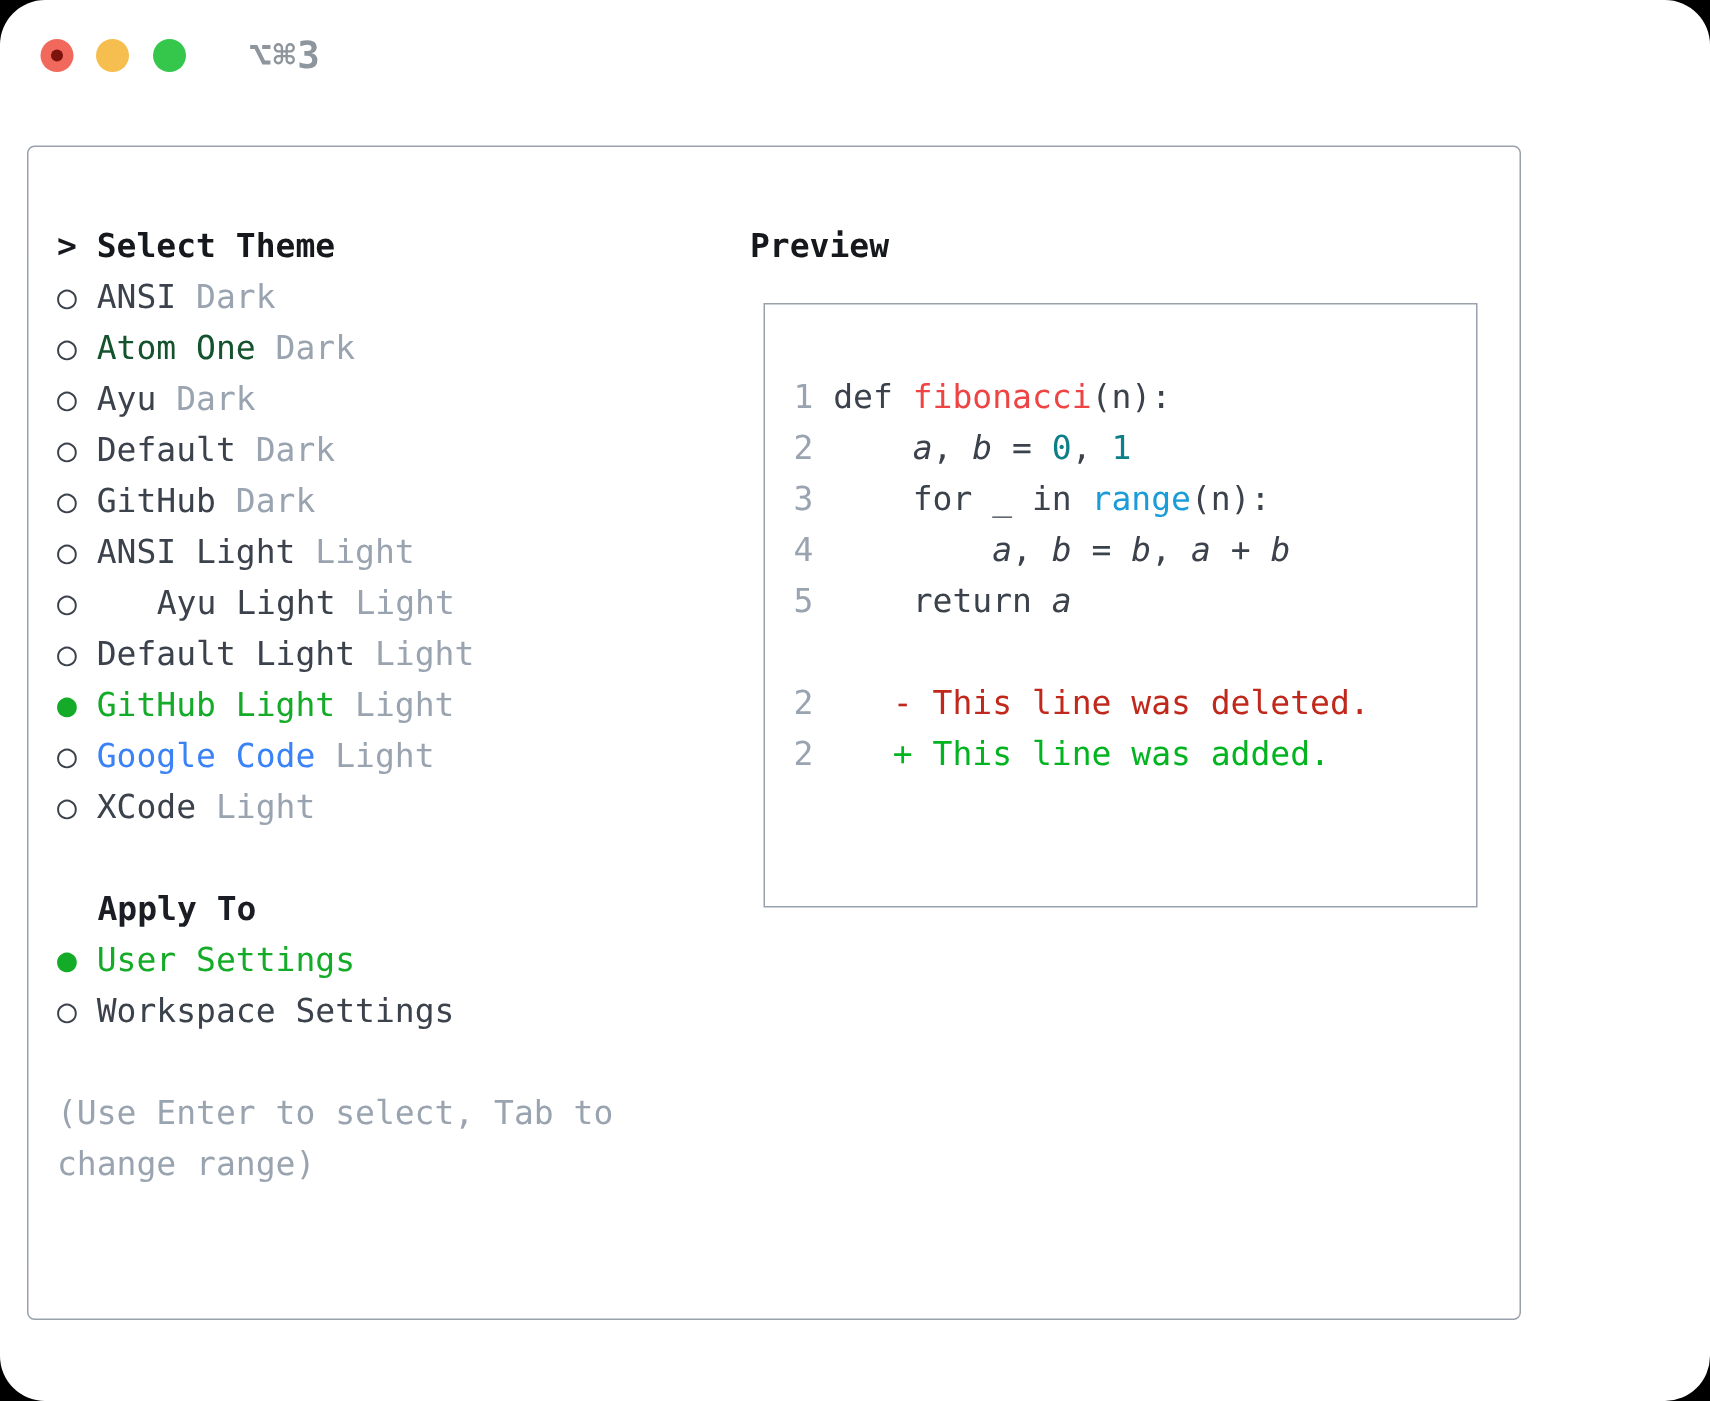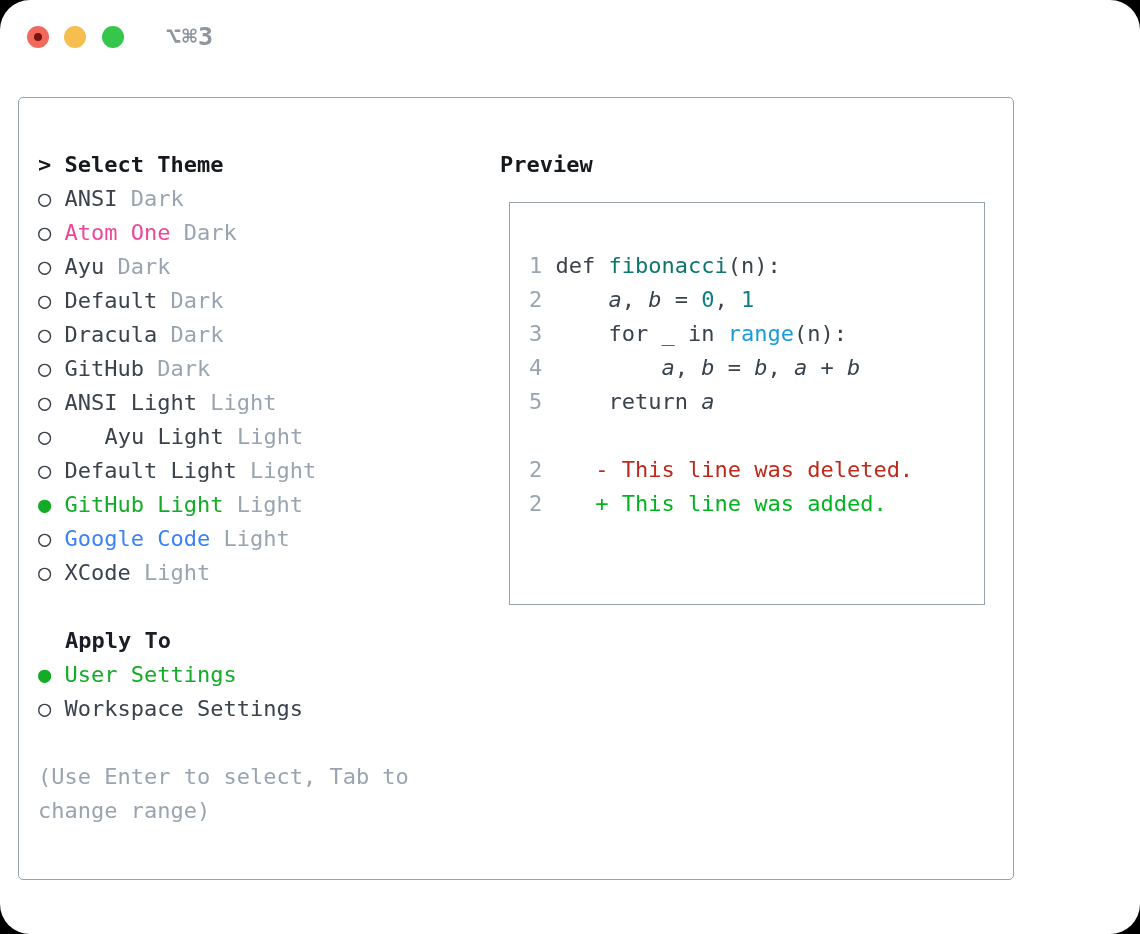--- a/index.html
+++ b/index.html
@@ -57,24 +57,23 @@
     <div class="light light-zoom" style="background: rgb(53, 199, 76);"></div>
     <div class="win-title" style="color: rgb(142, 149, 157);">⌥⌘3</div>
   </div>
 
   <div class="panel"></div>
 
   <div class="leftcol">
     <div class="trow header-row"><span>&gt;</span> <span>Select Theme</span></div>
     <div>
         <div class="trow"><span style="color: rgb(59, 66, 76);">○</span><span> </span><span style="color: rgb(59, 66, 76);">ANSI</span><span> </span><span style="color: rgb(154, 164, 176);">Dark</span></div>
-        <div class="trow"><span style="color: rgb(59, 66, 76);">○</span><span> </span><span style="color: #ec4899;">Atom One</span><span> </span><span style="color: rgb(154, 164, 176);">Dark</span></div>
+        <div class="trow"><span style="color: rgb(59, 66, 76);">○</span><span> </span><span style="color: #14532d;">Atom One</span><span> </span><span style="color: rgb(154, 164, 176);">Dark</span></div>
         <div class="trow"><span style="color: rgb(59, 66, 76);">○</span><span> </span><span style="color: rgb(59, 66, 76);">Ayu</span><span> </span><span style="color: rgb(154, 164, 176);">Dark</span></div>
         <div class="trow"><span style="color: rgb(59, 66, 76);">○</span><span> </span><span style="color: rgb(59, 66, 76);">Default</span><span> </span><span style="color: rgb(154, 164, 176);">Dark</span></div>
-        <div class="trow"><span style="color: rgb(59, 66, 76);">○</span><span> </span><span style="color: rgb(59, 66, 76);">Dracula</span><span> </span><span style="color: rgb(154, 164, 176);">Dark</span></div>
         <div class="trow"><span style="color: rgb(59, 66, 76);">○</span><span> </span><span style="color: rgb(59, 66, 76);">GitHub</span><span> </span><span style="color: rgb(154, 164, 176);">Dark</span></div>
         <div class="trow"><span style="color: rgb(59, 66, 76);">○</span><span> </span><span style="color: rgb(59, 66, 76);">ANSI Light</span><span> </span><span style="color: rgb(154, 164, 176);">Light</span></div>
         <div class="trow"><span style="color: rgb(59, 66, 76);">○</span><span> </span><span style="color: rgb(59, 66, 76); margin-left: 40px;">Ayu Light</span><span> </span><span style="color: rgb(154, 164, 176);">Light</span></div>
         <div class="trow"><span style="color: rgb(59, 66, 76);">○</span><span> </span><span style="color: rgb(59, 66, 76);">Default Light</span><span> </span><span style="color: rgb(154, 164, 176);">Light</span></div>
         <div class="trow"><span style="color: rgb(19, 171, 39);">●</span><span> </span><span style="color: rgb(19, 171, 39);">GitHub Light</span><span> </span><span style="color: rgb(154, 164, 176);">Light</span></div>
         <div class="trow"><span style="color: rgb(59, 66, 76);">○</span><span> </span><span style="color: #3b82f6;">Google Code</span><span> </span><span style="color: rgb(154, 164, 176);">Light</span></div>
         <div class="trow"><span style="color: rgb(59, 66, 76);">○</span><span> </span><span style="color: rgb(59, 66, 76);">XCode</span><span> </span><span style="color: rgb(154, 164, 176);">Light</span></div>
       </div>
     <div class="gap"></div>
     <div class="trow apply-label"><span>Apply To</span></div>
@@ -84,21 +83,21 @@
       </div>
     <div class="gap"></div>
     <div class="trow hint">(Use Enter to select, Tab to</div>
     <div class="trow hint">change range)</div>
   </div>
 
   <div class="preview-title">Preview</div>
 
   <div class="pbox">
     <div class="pcode">
-        <div class="trow"><span style="color: rgb(154, 164, 176);">1</span><span style="color: rgb(59, 66, 76);"> def </span><span style="color: #0f766e;">fibonacci</span><span style="color: rgb(59, 66, 76);">(n):</span></div>
+        <div class="trow"><span style="color: rgb(154, 164, 176);">1</span><span style="color: rgb(59, 66, 76);"> def </span><span style="color: #ef4444;">fibonacci</span><span style="color: rgb(59, 66, 76);">(n):</span></div>
         <div class="trow"><span style="color: rgb(154, 164, 176);">2</span><span style="color: rgb(59, 66, 76);">     </span><span style="color: rgb(59, 66, 76); font-style: italic;">a</span><span style="color: rgb(59, 66, 76);">, </span><span style="color: rgb(59, 66, 76); font-style: italic;">b</span><span style="color: rgb(59, 66, 76);"> = </span><span style="color: rgb(15, 127, 135);">0</span><span style="color: rgb(59, 66, 76);">, </span><span style="color: rgb(15, 127, 135);">1</span></div>
         <div class="trow"><span style="color: rgb(154, 164, 176);">3</span><span style="color: rgb(59, 66, 76);">     for _ in </span><span style="color: rgb(25, 156, 216);">range</span><span style="color: rgb(59, 66, 76);">(n):</span></div>
         <div class="trow"><span style="color: rgb(154, 164, 176);">4</span><span style="color: rgb(59, 66, 76);">         </span><span style="color: rgb(59, 66, 76); font-style: italic;">a</span><span style="color: rgb(59, 66, 76);">, </span><span style="color: rgb(59, 66, 76); font-style: italic;">b</span><span style="color: rgb(59, 66, 76);"> = </span><span style="color: rgb(59, 66, 76); font-style: italic;">b</span><span style="color: rgb(59, 66, 76);">, </span><span style="color: rgb(59, 66, 76); font-style: italic;">a</span><span style="color: rgb(59, 66, 76);"> + </span><span style="color: rgb(59, 66, 76); font-style: italic;">b</span></div>
         <div class="trow"><span style="color: rgb(154, 164, 176);">5</span><span style="color: rgb(59, 66, 76);">     return </span><span style="color: rgb(59, 66, 76); font-style: italic;">a</span></div>
         <div class="trow"></div>
         <div class="trow"><span style="color: rgb(154, 164, 176);">2</span><span style="color: rgb(59, 66, 76);">    </span><span style="color: rgb(193, 40, 28);">- This line was deleted.</span></div>
         <div class="trow"><span style="color: rgb(154, 164, 176);">2</span><span style="color: rgb(59, 66, 76);">    </span><span style="color: rgb(3, 180, 33);">+ This line was added.</span></div>
       </div>
   </div>
 

